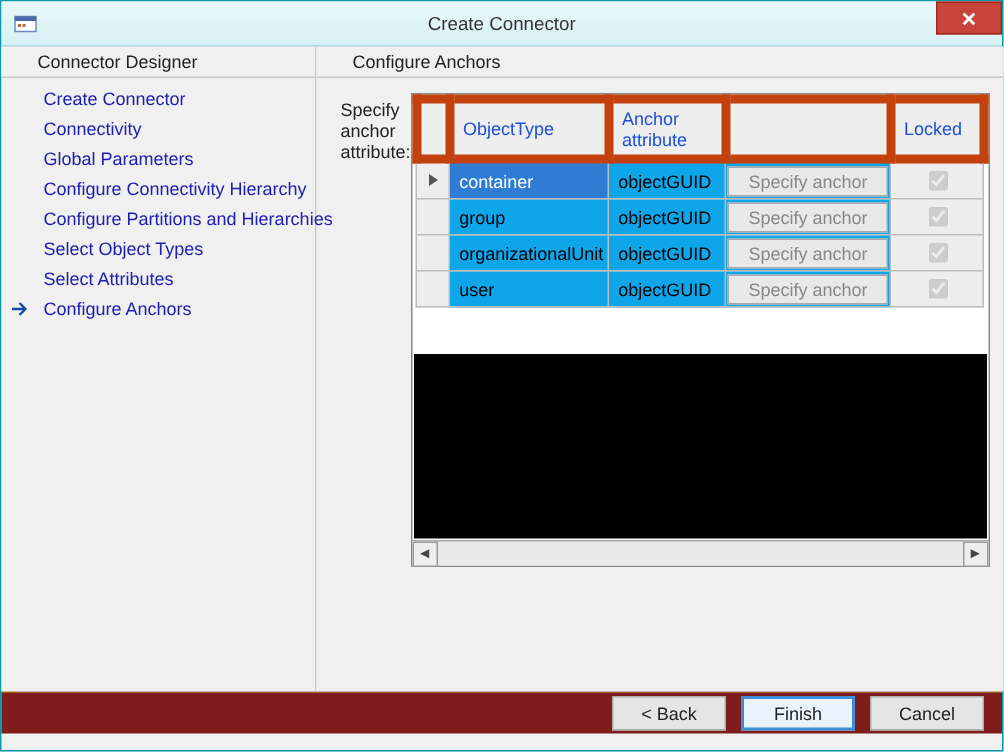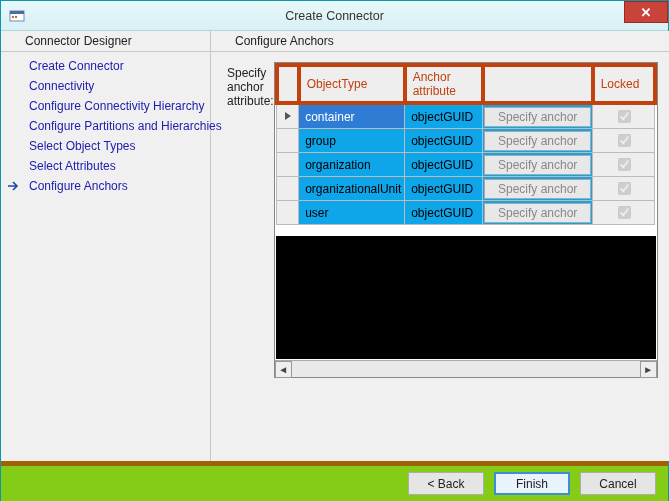--- a/index.html
+++ b/index.html
@@ -113,28 +113,28 @@
     height: 316px;
     position: relative;
   }
   table.grid {
     border-collapse: collapse;
     width: 100%;
     table-layout: fixed;
   }
   table.grid th {
     background: #eee;
-    border: 4px solid #c2410c;
+    border: 6px solid #c2410c;
     font-weight: normal;
     text-align: left;
     padding: 3px 6px;
     font-size: 12px;
     height: 34px;
     vertical-align: middle;
-    color: #c2410c;
+    color: #1d4ed8;
   }
   table.grid td {
     border: 1px solid #bbb;
     padding: 2px 6px;
     font-size: 12px;
     height: 22px;
     background: #0ea5e9;
   }
   .col-indicator { width: 22px; }
   .col-obj { width: 106px; }
@@ -187,28 +187,28 @@
     width: 17px; height: 17px;
     background: #eee;
     border: 1px solid #999;
     display: flex;
     align-items: center;
     justify-content: center;
     font-size: 10px;
     color: #444;
   }
   .footer {
-    height: 40px;
-    border-top: 5px solid #a16207;
+    height: 28px;
+    border-top: 1px solid #a16207;
     display: flex;
     justify-content: flex-end;
     align-items: center;
     padding: 0 12px;
     gap: 10px;
-    background: #84cc16;
+    background: #7f1d1d;
   }
   .footer button {
     width: 76px;
     height: 23px;
     border: 1px solid #adadad;
     background: #e5e5e5;
     font-size: 12px;
     color: #222;
   }
   .footer button.primary {
@@ -236,20 +236,21 @@
     </div>
   </div>
 
   <div class="body">
 
     <div class="left-pane">
       <div class="pane-header">Connector Designer</div>
       <div class="nav-list" id="nav-list">
           <div class="nav-item"><span>Create Connector</span></div>
           <div class="nav-item"><span>Connectivity</span></div>
+          <div class="nav-item"><span>Global Parameters</span></div>
           <div class="nav-item"><span>Configure Connectivity Hierarchy</span></div>
           <div class="nav-item"><span>Configure Partitions and Hierarchies</span></div>
           <div class="nav-item"><span>Select Object Types</span></div>
           <div class="nav-item"><span>Select Attributes</span></div>
           <div class="nav-item selected"><span class="arrow-icon"><svg width="14" height="12">
                 <path d="M1 6 L9 6 M6 2 L10 6 L6 10" stroke="#1a4aa0" stroke-width="1.6" fill="none"></path>
               </svg></span><span>Configure Anchors</span></div>
         </div>
     </div>
 
@@ -288,27 +289,20 @@
                 </tr>
                 <tr>
                   <td class="row-indicator"></td>
                   <td>group</td>
                   <td>objectGUID</td>
                   <td style="padding: 1px;"><button class="specify-btn" disabled="">Specify anchor</button></td>
                   <td class="lock-cell"><input type="checkbox" class="lock-chk" disabled="" checked="" style=""></td>
                 </tr>
                 <tr>
                   <td class="row-indicator"></td>
-                  <td>organization</td>
-                  <td>objectGUID</td>
-                  <td style="padding: 1px;"><button class="specify-btn" disabled="">Specify anchor</button></td>
-                  <td class="lock-cell"><input type="checkbox" class="lock-chk" disabled="" checked="" style=""></td>
-                </tr>
-                <tr>
-                  <td class="row-indicator"></td>
                   <td>organizationalUnit</td>
                   <td>objectGUID</td>
                   <td style="padding: 1px;"><button class="specify-btn" disabled="">Specify anchor</button></td>
                   <td class="lock-cell"><input type="checkbox" class="lock-chk" disabled="" checked="" style=""></td>
                 </tr>
                 <tr>
                   <td class="row-indicator"></td>
                   <td>user</td>
                   <td>objectGUID</td>
                   <td style="padding: 1px;"><button class="specify-btn" disabled="">Specify anchor</button></td>

